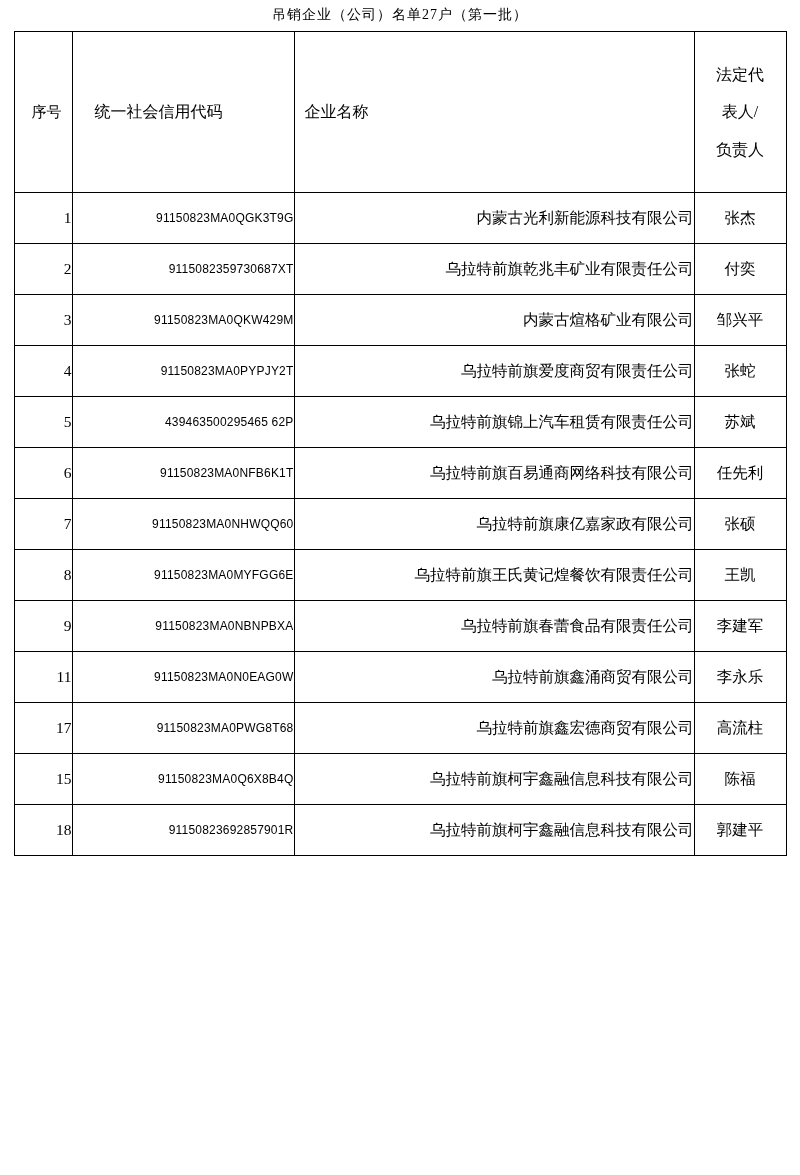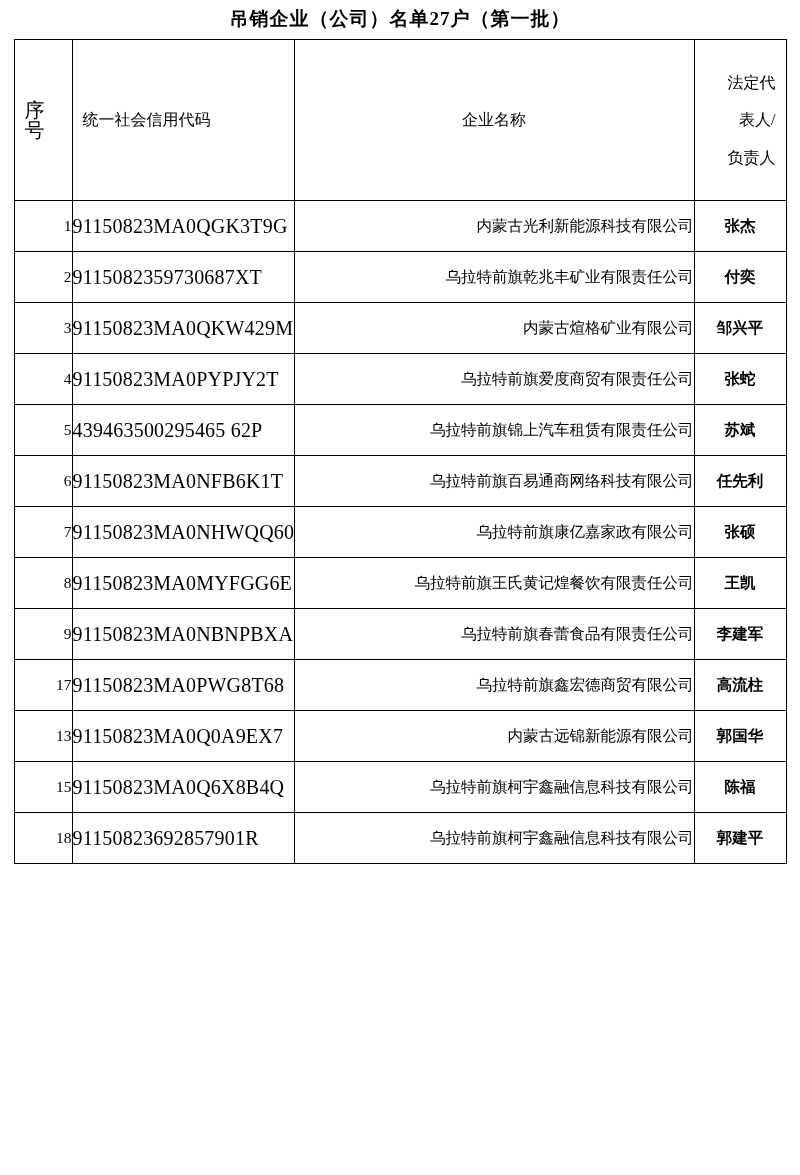--- a/index.html
+++ b/index.html
@@ -16,22 +16,22 @@
   }
   .page {
     width: 800px;
     height: 1175px;
     position: relative;
     box-sizing: border-box;
     padding: 0;
   }
   .doc-title {
     text-align: center;
-    font-size: 19px;
-    font-weight: bold;
+    font-size: 14px;
+    font-weight: normal;
     letter-spacing: 1px;
     padding: 6px 0 7px 0;
     font-family: "Liberation Serif", "DejaVu Serif", serif;
   }
   table.main-table {
     border-collapse: collapse;
     table-layout: fixed;
     width: 772px;
     margin: 0 auto;
   }
@@ -48,63 +48,62 @@
 
   thead td {
     height: 160px;
     font-size: 16px;
   }
   .th-inner {
     padding: 0 10px;
     line-height: 1.0;
   }
   .th-seq {
-    text-align: left;
-    font-size: 20px;
+    text-align: right;
+    font-size: 15px;
   }
   .th-code {
     text-align: left;
+    padding-left: 22px;
+    font-size: 16px;
+  }
+  .th-name {
+    text-align: left;
     padding-left: 10px;
     font-size: 16px;
   }
-  .th-name {
+  .th-rep {
     text-align: center;
-    padding-left: 10px;
-    font-size: 16px;
-  }
-  .th-rep {
-    text-align: right;
     padding-left: 10px;
     font-size: 16px;
     line-height: 2.35;
   }
   tbody td {
     height: 50px;
     font-size: 15.5px;
   }
   .cell-seq {
     text-align: right;
     padding-right: 12px;
     font-family: "Liberation Serif", "DejaVu Serif", serif;
   }
   .cell-code {
-    text-align: left;
-    font-family: Liberation Serif, serif;
+    text-align: right;
+    font-family: Liberation Sans, sans-serif;
     letter-spacing: 0.2px;
-    font-size: 20px;
+    font-size: 12px;
   }
   .cell-name {
     text-align: right;
     padding-left: 10px;
     font-size: 15.5px;
   }
   .cell-rep {
     text-align: center;
     font-size: 15.5px;
-    font-weight: bold;
   }
 </style>
 </head>
 <body>
 
 <div class="page">
 
   <div class="doc-title">吊销企业（公司）名单27户（第一批）</div>
 
   <table class="main-table">
@@ -183,32 +182,32 @@
           <td class="cell-name">乌拉特前旗王氏黄记煌餐饮有限责任公司</td>
           <td class="cell-rep">王凯</td>
         </tr>
         <tr>
           <td class="cell-seq">9</td>
           <td class="cell-code">91150823MA0NBNPBXA</td>
           <td class="cell-name">乌拉特前旗春蕾食品有限责任公司</td>
           <td class="cell-rep">李建军</td>
         </tr>
         <tr>
+          <td class="cell-seq">11</td>
+          <td class="cell-code">91150823MA0N0EAG0W</td>
+          <td class="cell-name">乌拉特前旗鑫涌商贸有限公司</td>
+          <td class="cell-rep">李永乐</td>
+        </tr>
+        <tr>
           <td class="cell-seq">17</td>
           <td class="cell-code">91150823MA0PWG8T68</td>
           <td class="cell-name">乌拉特前旗鑫宏德商贸有限公司</td>
           <td class="cell-rep">高流柱</td>
         </tr>
         <tr>
-          <td class="cell-seq">13</td>
-          <td class="cell-code">91150823MA0Q0A9EX7</td>
-          <td class="cell-name">内蒙古远锦新能源有限公司</td>
-          <td class="cell-rep">郭国华</td>
-        </tr>
-        <tr>
           <td class="cell-seq">15</td>
           <td class="cell-code">91150823MA0Q6X8B4Q</td>
           <td class="cell-name">乌拉特前旗柯宇鑫融信息科技有限公司</td>
           <td class="cell-rep">陈福</td>
         </tr>
         <tr>
           <td class="cell-seq">18</td>
           <td class="cell-code">91150823692857901R</td>
           <td class="cell-name">乌拉特前旗柯宇鑫融信息科技有限公司</td>
           <td class="cell-rep">郭建平</td>

